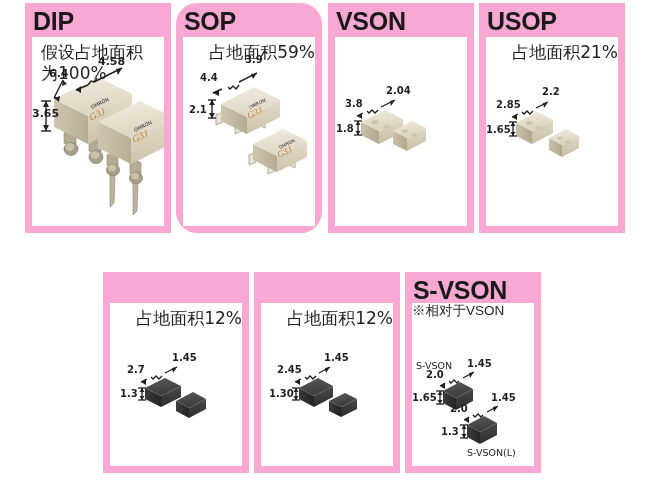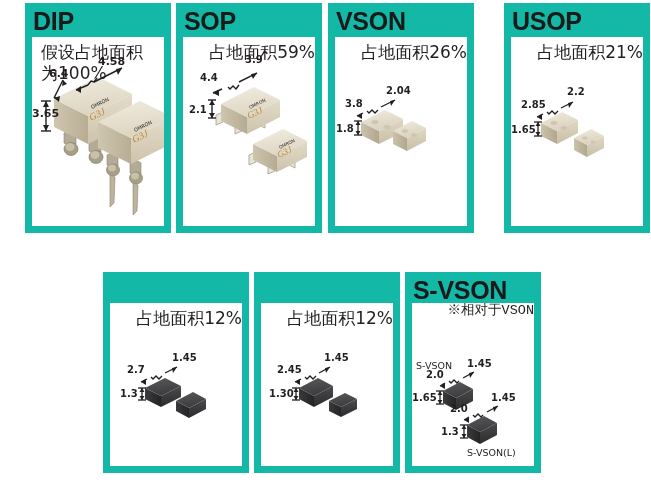--- a/index.html
+++ b/index.html
@@ -11,21 +11,21 @@
     width: 651px;
     height: 483px;
     position: relative;
     font-family: "Liberation Sans", "DejaVu Sans", sans-serif;
     overflow: hidden;
   }
 
   
   .card {
     position: absolute;
-    background: #14b8a6;
+    background: #f9a8d4;
     box-sizing: border-box;
     padding: 0;
   }
   .card-title {
     color: #1a1a1a;
     font-weight: bold;
     font-size: 25px;
     line-height: 30px;
     letter-spacing: -0.3px;
     padding: 3px 0 1px 8px;
@@ -49,25 +49,25 @@
     line-height: 21px;
     padding-top: 5px;
     font-family: "DejaVu Sans", "Liberation Sans", sans-serif;
     white-space: nowrap;
   }
   .pct.two-line {
     text-align: left;
     padding-left: 9px;
   }
   .note {
-    text-align: right;
+    text-align: left;
     color: #231f20;
     font-size: 13.5px;
     line-height: 16px;
-    font-family: Liberation Mono, monospace;
+    font-family: Liberation Sans, sans-serif;
     white-space: nowrap;
   }
 
   
   .art {
     position: absolute;
     left: 0; right: 0; bottom: 0; top: 0;
     pointer-events: none;
   }
   .art svg { display: block; }
@@ -166,21 +166,21 @@
         <path d="M66,85 l0,26 l33,16 l0,-26 z" fill="url(#dipSd)"></path>
         <path d="M99,101 l0,26 l42,-21 l0,-26 z" fill="url(#dipFr)"></path>
         <path d="M66,85 l33,16 l42,-21 l-33,-16 z" fill="url(#dipTop)"></path>
         <text x="103" y="95" class="lbltxt" font-size="5" fill="#b89a6b" transform="rotate(-26 103 95)">OMRON</text>
         <text x="102" y="106" font-family="Liberation Serif, serif" font-style="italic" font-size="10" fill="#c08a3a" transform="rotate(-26 102 106)">G3J</text>
       </svg>
     </div>
   </div>
 </div>
 
-<div class="card" style="left:176px; top:3px; width:146px; height:230px;">
+<div class="card" style="left:176px; top:3px; width:146px; height:230px;border-radius:21px;">
   <div class="card-title">SOP</div>
   <div class="card-body">
     <div class="pct">占地面积59%</div>
     <div class="art">
       <svg width="132" height="195" viewBox="0 0 132 195">
         <defs>
           <linearGradient id="sopTop" x1="0" y1="0" x2="0.3" y2="1">
             <stop offset="0" stop-color="#f2ede2"></stop>
               <stop offset="1" stop-color="#ded6c3"></stop>
           </linearGradient>
@@ -235,21 +235,20 @@
         <text x="97" y="112" class="lbltxt" font-size="4.4" fill="#b89a6b" transform="rotate(-26 97 112)">OMRON</text>
         <text x="96" y="121" font-family="Liberation Serif, serif" font-style="italic" font-size="9" fill="#c08a3a" transform="rotate(-26 96 121)">G3J</text>
       </svg>
     </div>
   </div>
 </div>
 
 <div class="card" style="left:328px; top:3px; width:146px; height:230px;">
   <div class="card-title">VSON</div>
   <div class="card-body">
-    <div class="pct">占地面积26%</div>
     <div class="art">
       <svg width="132" height="195" viewBox="0 0 132 195">
         <defs>
           <linearGradient id="ssTop" x1="0" y1="0" x2="0.3" y2="1">
             <stop offset="0" stop-color="#f0ebdf"></stop>
               <stop offset="1" stop-color="#dbd2be"></stop>
           </linearGradient>
           <linearGradient id="ssFr" x1="0" y1="0" x2="0" y2="1">
             <stop offset="0" stop-color="#e0d8c4"></stop>
               <stop offset="1" stop-color="#c9bfa7"></stop>
@@ -288,21 +287,21 @@
         <path d="M58,94 l0,13 l14,7 l0,-13 z" fill="url(#ssSd)"></path>
         <path d="M72,101 l0,13 l19,-10 l0,-13 z" fill="url(#ssFr)"></path>
         <path d="M58,94 l14,7 l19,-10 l-14,-7 z" fill="url(#ssTop)"></path>
         <ellipse cx="70" cy="94" rx="3" ry="1.8" fill="#cfc6b0"></ellipse>
         <ellipse cx="79" cy="98" rx="3" ry="1.8" fill="#cfc6b0"></ellipse>
       </svg>
     </div>
   </div>
 </div>
 
-<div class="card" style="left:479px; top:3px; width:146px; height:230px;margin-left:25px;">
+<div class="card" style="left:479px; top:3px; width:146px; height:230px;">
   <div class="card-title">USOP</div>
   <div class="card-body">
     <div class="pct">占地面积21%</div>
     <div class="art">
       <svg width="132" height="195" viewBox="0 0 132 195">
         <defs>
           <linearGradient id="usTop" x1="0" y1="0" x2="0.3" y2="1">
             <stop offset="0" stop-color="#f0ebdf"></stop>
               <stop offset="1" stop-color="#dbd2be"></stop>
           </linearGradient>

